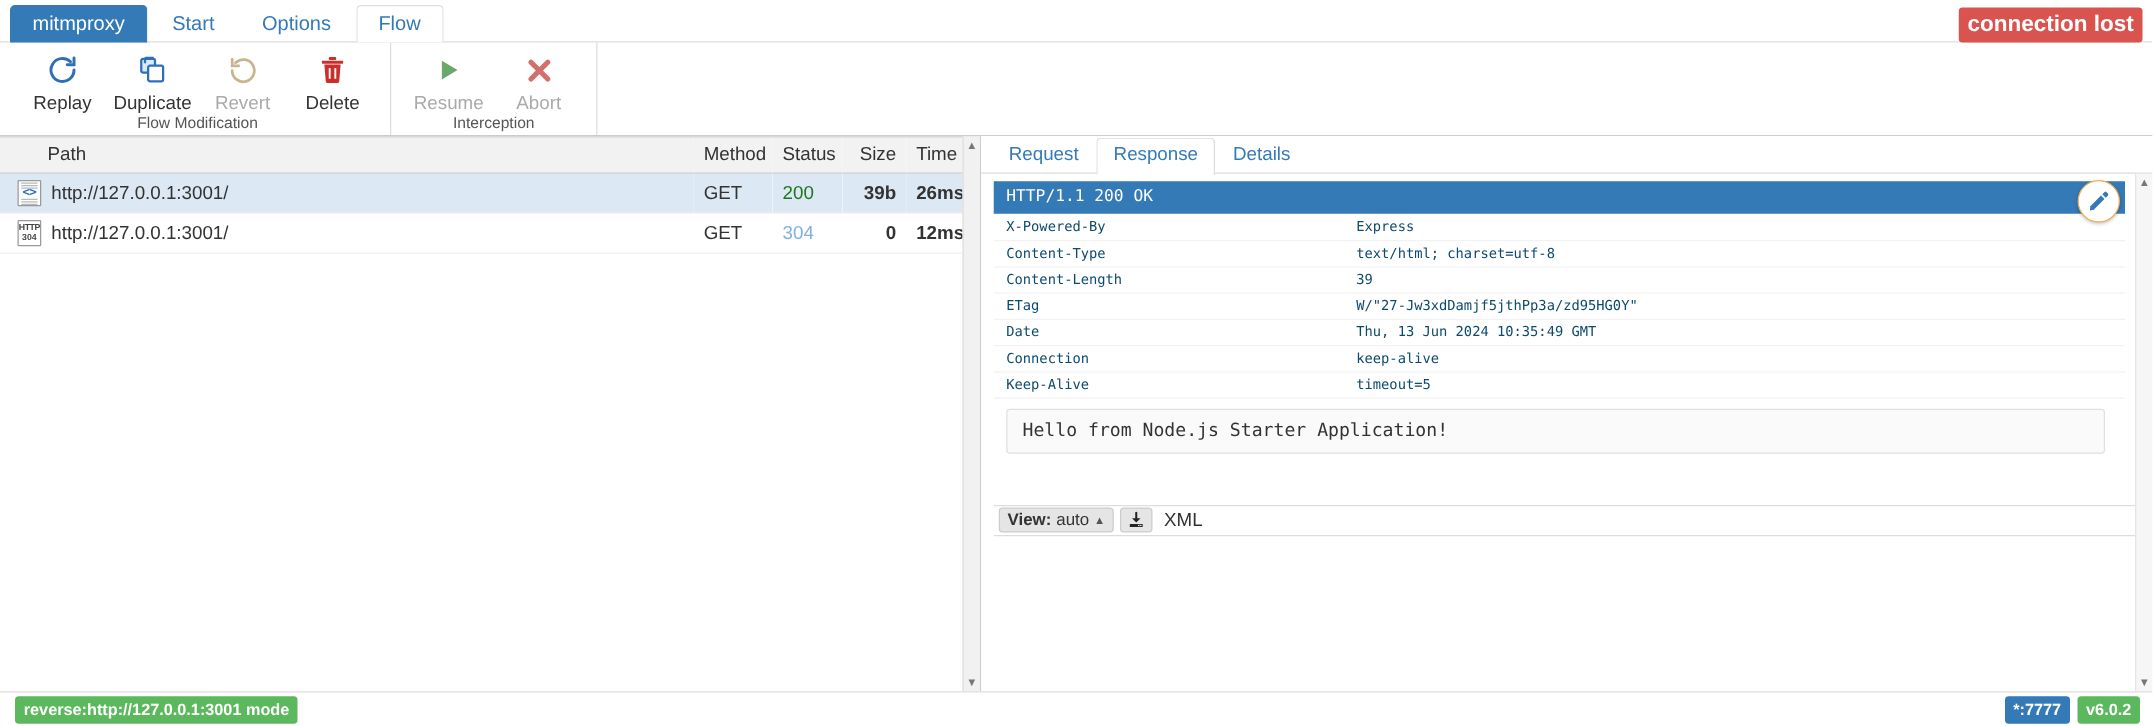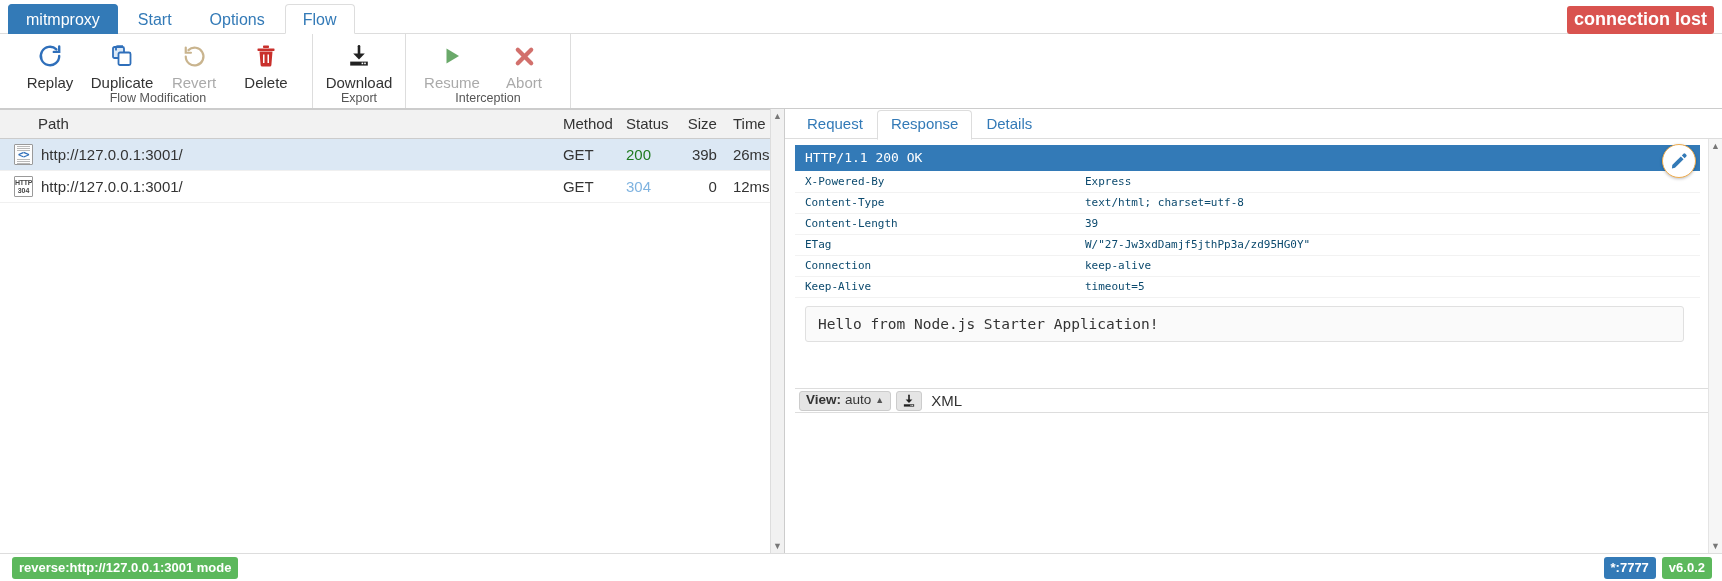--- a/index.html
+++ b/index.html
@@ -159,21 +159,21 @@
   .col-size { width: 50px; }
   .col-time { width: 58px; }
   .flow-table td {
     padding: 5px 8px;
     font-size: 15px;
     border-bottom: 1px solid #f0f0f0;
     height: 29px;
     overflow: hidden;
     white-space: nowrap;
   }
-  .flow-table td.num { text-align: right; }
+  .flow-table td.num { text-align: right; font-weight: bold; }
   .flow-row { cursor: pointer; }
   .flow-row.selected td { background: #dce8f4; }
   .cell-path { display: flex; align-items: center; gap: 8px; padding-left: 6px !important; }
   .path-text { overflow: hidden; text-overflow: ellipsis; }
   .status-200 { color: #1f7a1f; }
   .status-304 { color: #7fb3e0; }
 
   
   .rtype-icon {
     width: 19px; height: 21px;
@@ -463,37 +463,20 @@
               <rect x="12.5" y="10.5" width="1.5" height="8.5" fill="#ffffff"></rect>
             </svg>
           </span>
           <span class="tb-label">Delete</span>
         </div>
 
       </div>
       <div class="tb-group-label">Flow Modification</div>
     </div>
 
-    <div class="tb-group">
-      <div class="tb-items">
-        <div class="tb-btn">
-          <span class="tb-icon">
-            <svg width="24" height="24" viewBox="0 0 24 24">
-              <path d="M12 2.2 v9.6" stroke="#222222" stroke-width="2.6" stroke-linecap="round"></path>
-              <path d="M6.2 9.6 L12 15.4 L17.8 9.6 Z" fill="#222222"></path>
-              <path d="M3.2 17.6 h17.6 v4 h-17.6 z" fill="#222222"></path>
-              <rect x="14.6" y="18.6" width="1.6" height="1.6" fill="#ffffff"></rect>
-              <rect x="17.2" y="18.6" width="1.6" height="1.6" fill="#ffffff"></rect>
-            </svg>
-          </span>
-          <span class="tb-label">Download</span>
-        </div>
-      </div>
-      <div class="tb-group-label">Export</div>
-    </div>
 
     <div class="tb-group">
       <div class="tb-items">
 
         <div class="tb-btn disabled">
           <span class="tb-icon">
             <svg width="24" height="24" viewBox="0 0 24 24">
               <path d="M6.5 4.5 L19 12 L6.5 19.5 Z" fill="#6aa96a"></path>
             </svg>
           </span>
@@ -620,20 +603,24 @@
               </tr>
               <tr>
                 <td class="hname">Content-Length</td>
                 <td>39</td>
               </tr>
               <tr>
                 <td class="hname">ETag</td>
                 <td>W/"27-Jw3xdDamjf5jthPp3a/zd95HG0Y"</td>
               </tr>
               <tr>
+                <td class="hname">Date</td>
+                <td>Thu, 13 Jun 2024 10:35:49 GMT</td>
+              </tr>
+              <tr>
                 <td class="hname">Connection</td>
                 <td>keep-alive</td>
               </tr>
               <tr>
                 <td class="hname">Keep-Alive</td>
                 <td>timeout=5</td>
               </tr>
             </tbody>
           </table>
         </div>

